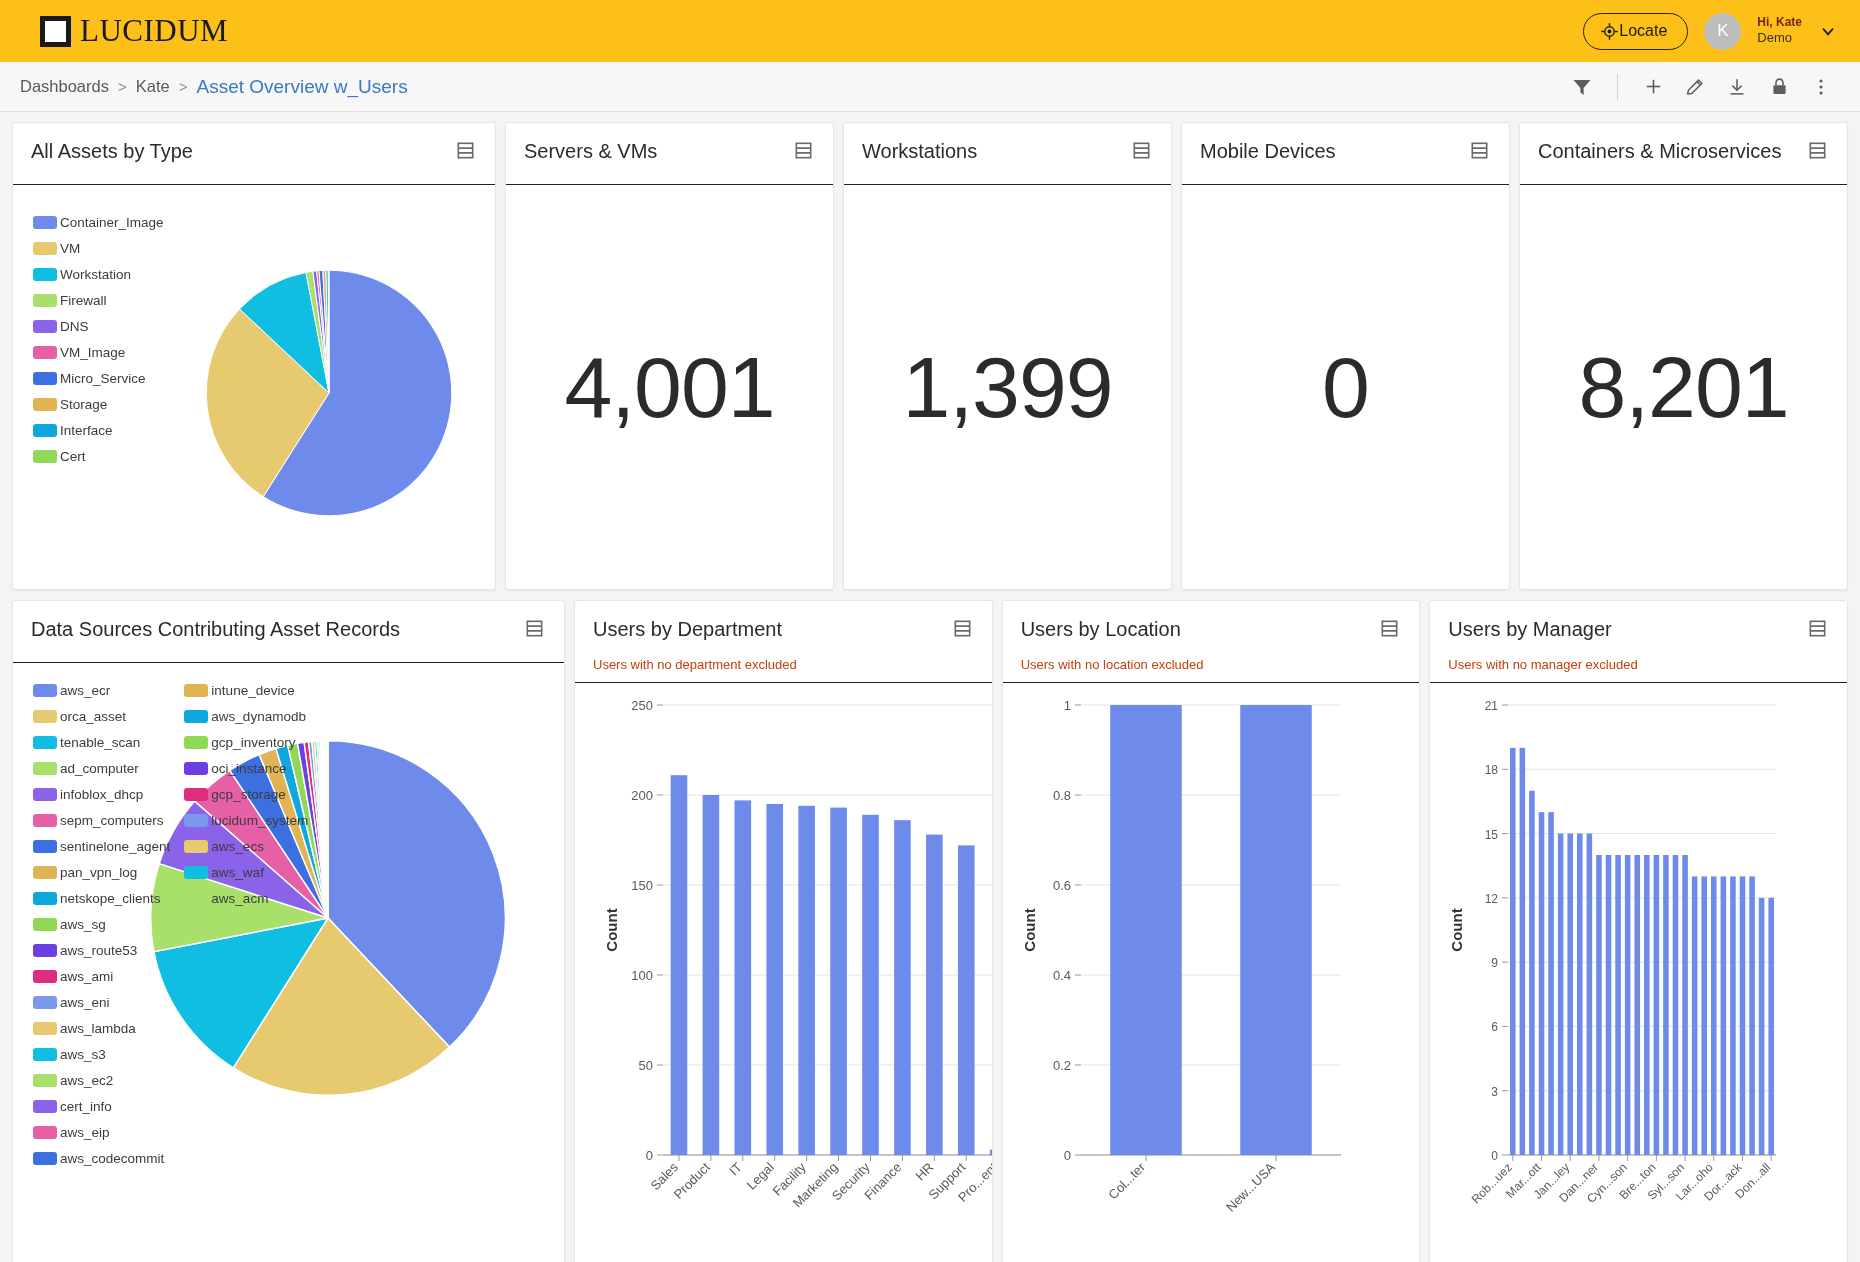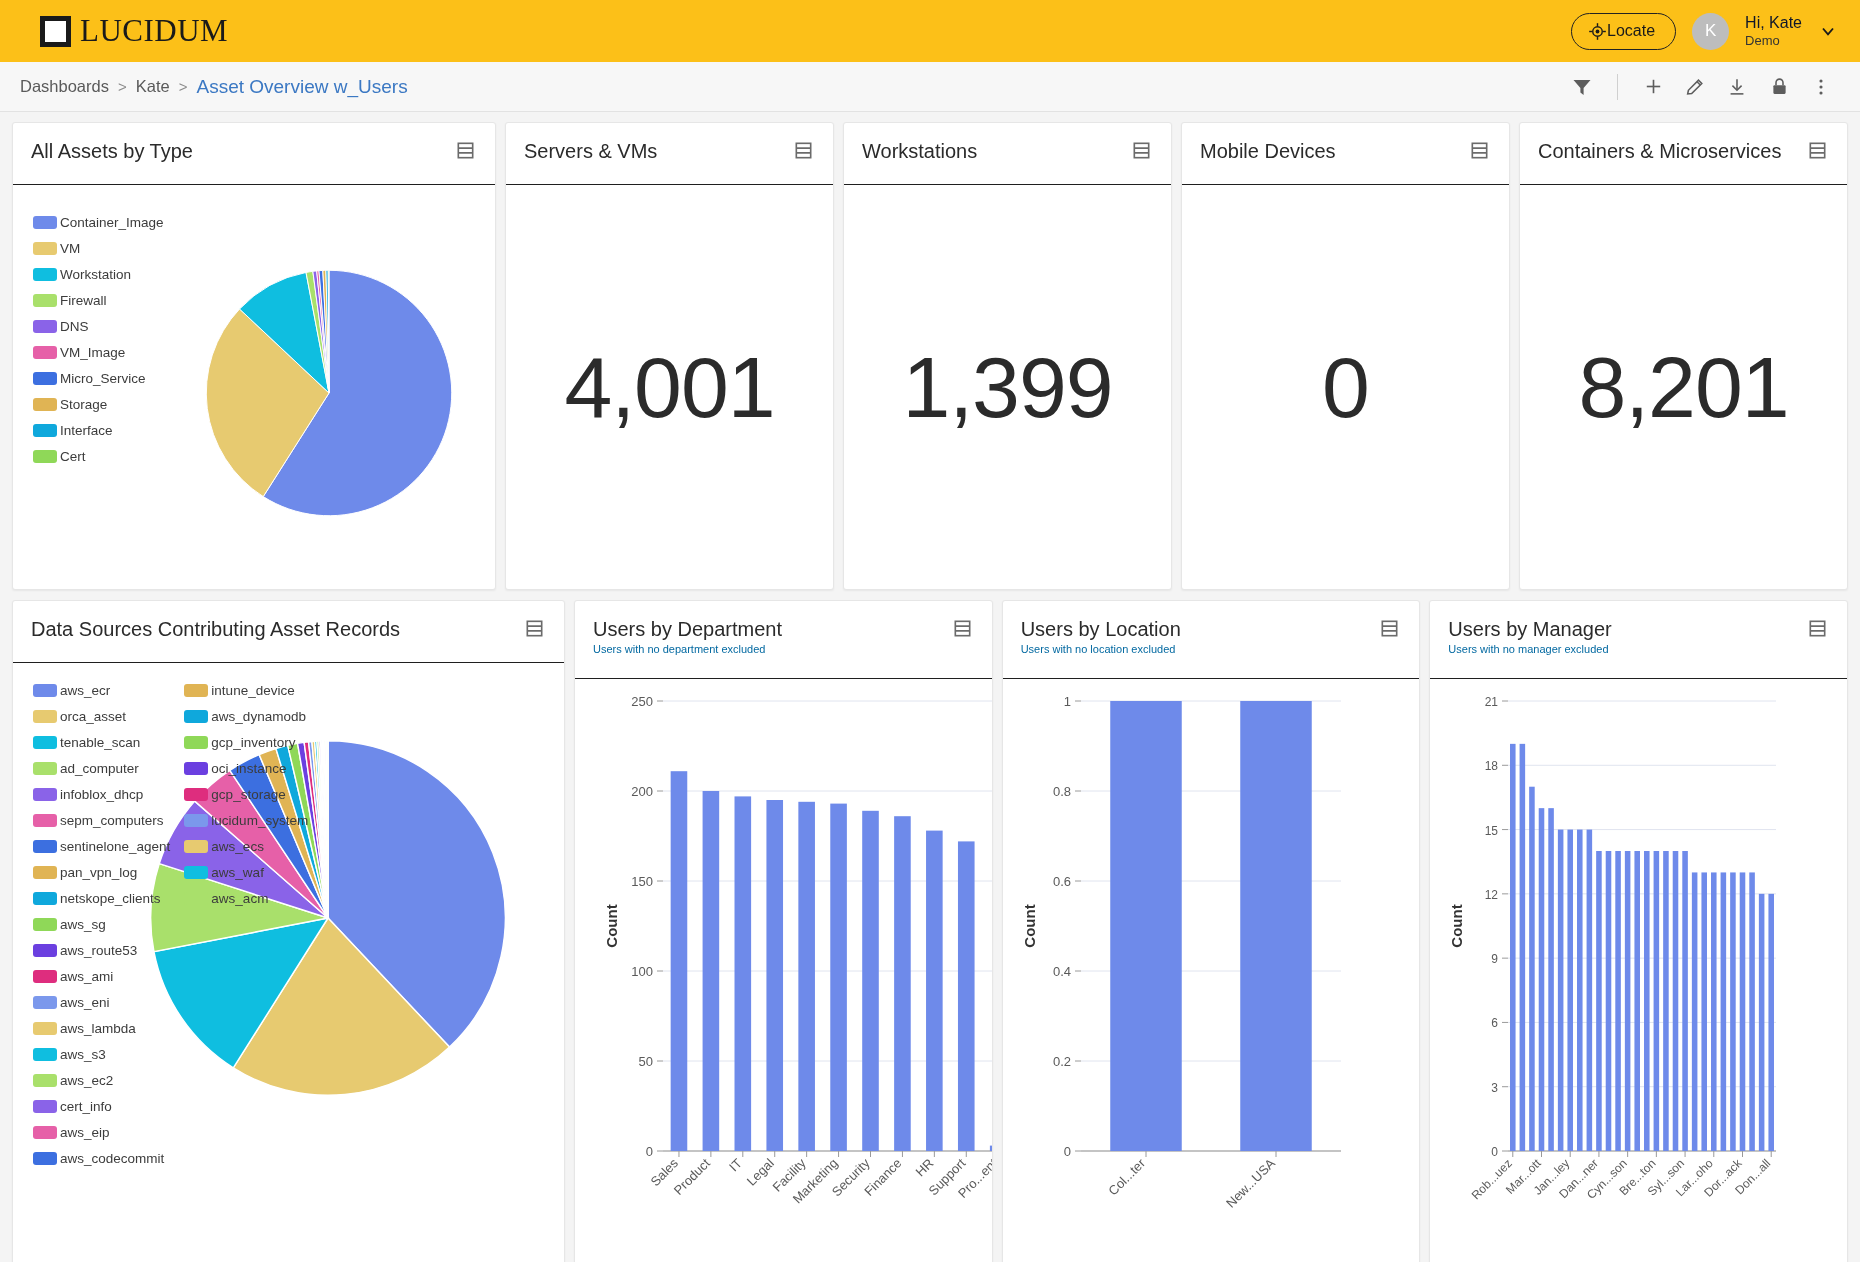--- a/index.html
+++ b/index.html
@@ -31,21 +31,21 @@
     padding: 8px 20px 8px 16px; background: transparent;
     font-size: 16px; color: #1a1a1a; cursor: pointer;
   }
   .locate-icon { width: 19px; height: 19px; display: block; }
   .avatar {
     width: 37px; height: 37px; border-radius: 50%; background: #bdbdbd;
     color: #fff; font-size: 17px; display: flex; align-items: center;
     justify-content: center;
   }
   .user-block { line-height: 1.25; }
-  .user-name { font-size: 16px; color: #0f172a; }
+  .user-name { font-size: 12px; color: #7f1d1d; font-weight: bold; }
   .user-role { font-size: 13px; color: #333; }
   .chev { width: 20px; height: 20px; }
 
   
   .crumbbar {
     height: 50px; background: #f7f7f7; border-bottom: 1px solid #e2e2e2;
     display: flex; align-items: center; justify-content: space-between;
     padding: 0 20px;
   }
   .crumbs { display: flex; align-items: center; gap: 9px; font-size: 16.5px; }
@@ -70,21 +70,21 @@
     box-shadow: 0 1px 2px rgba(0,0,0,0.06);
   }
   .card-head {
     padding: 16px 18px 14px 18px;
     border-bottom: 1px solid #1f1f1f;
     display: flex; align-items: flex-start; justify-content: space-between;
     min-height: 62px;
   }
   .card-head.with-sub { min-height: 78px; padding-bottom: 10px; }
   .card-title { font-size: 20px; color: #2b2b2b; font-weight: 400; line-height: 1.2; }
-  .card-sub { font-size: 11px; color: #0369a1; margin-top: 2px; }
+  .card-sub { font-size: 13px; color: #c2410c; margin-top: 16px; }
   .card-body { flex: 1; position: relative; overflow: hidden; }
   .grid-icon { flex: none; cursor: pointer; }
 
   .kpi-card { flex: 1 1 0; text-align: right; }
   .kpi-value {
     width: 100%; height: 100%; display: flex; align-items: center;
     justify-content: center; font-size: 86px; color: #2b2b2b;
     font-weight: 300; letter-spacing: -1px;
   }
 

